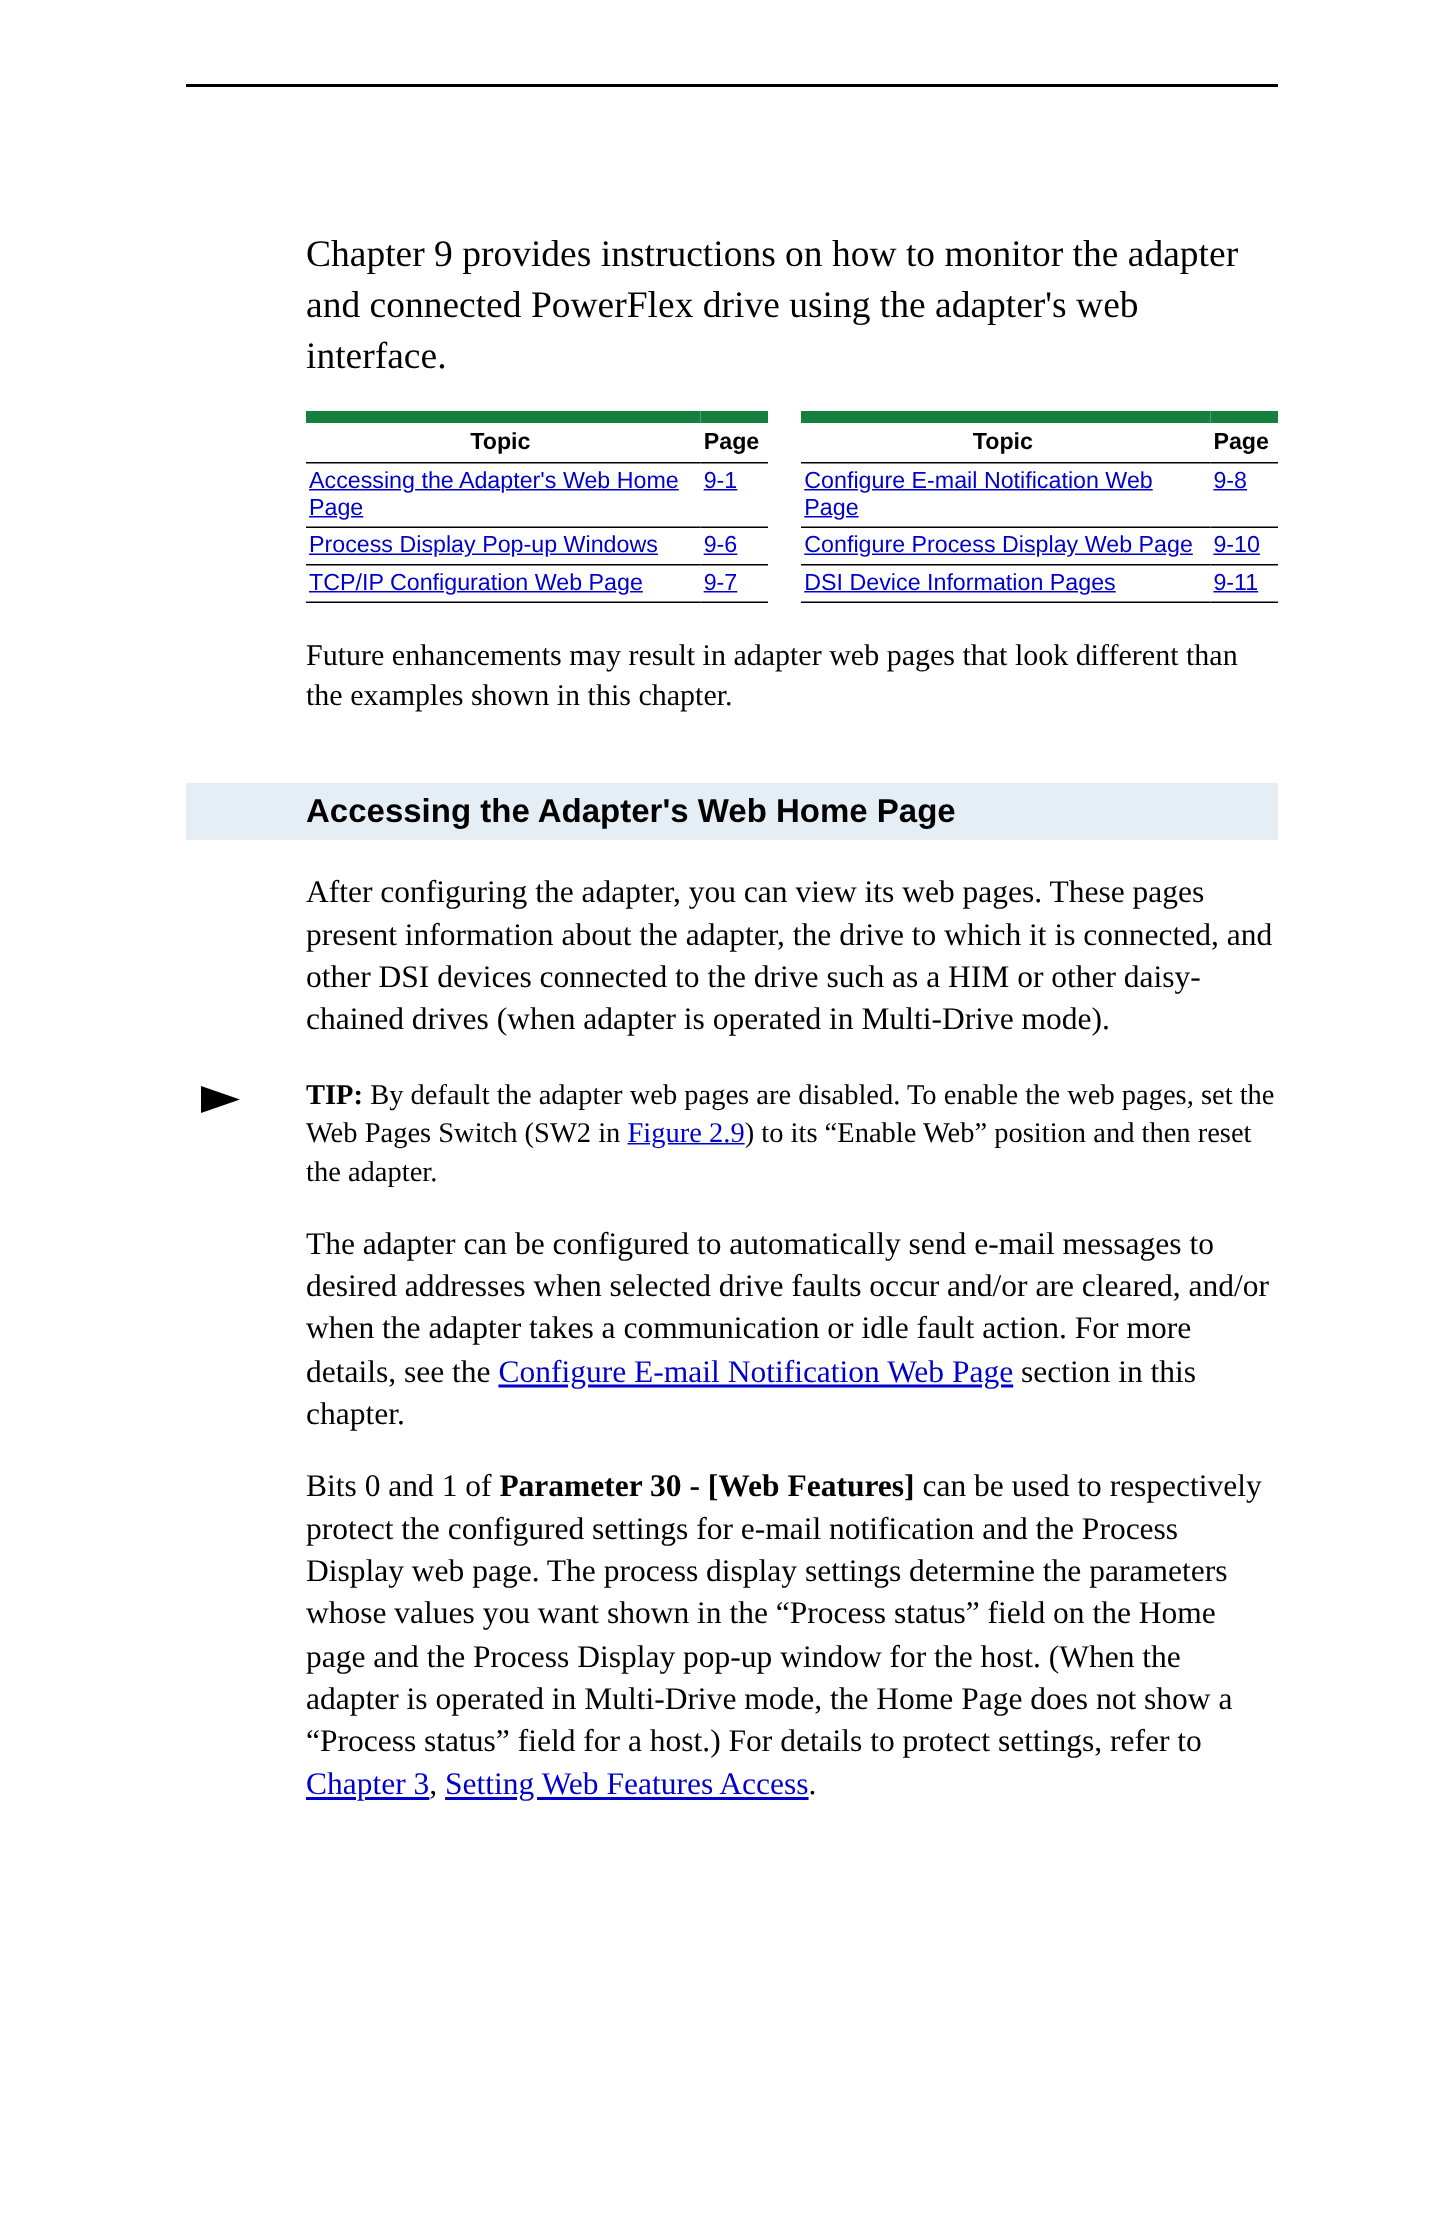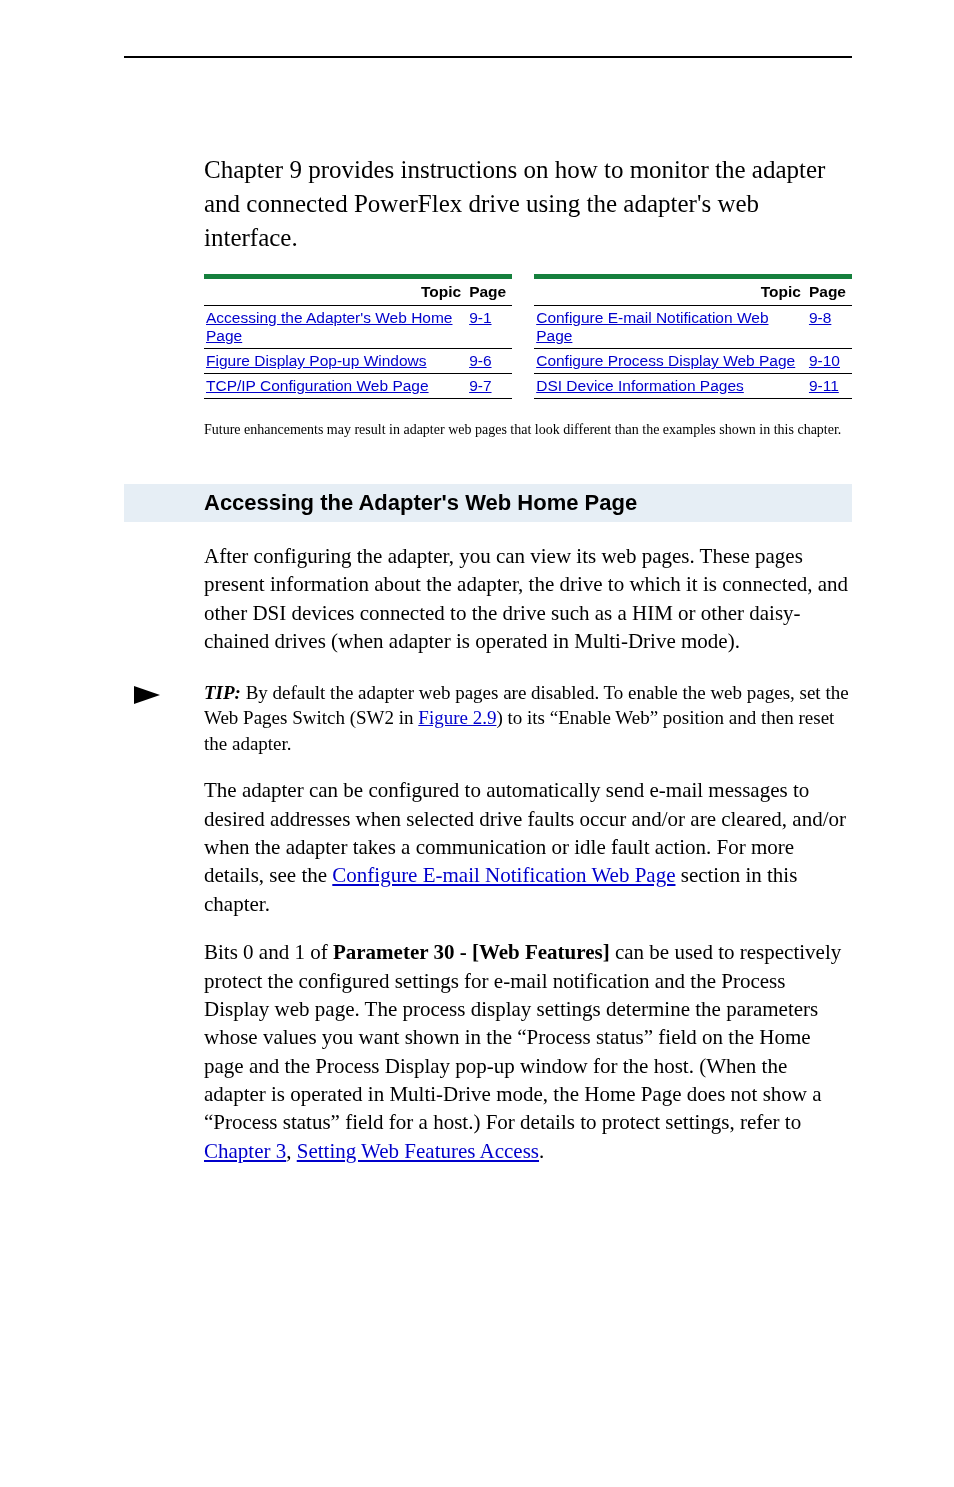--- a/index.html
+++ b/index.html
@@ -49,43 +49,43 @@
     margin-left: 80px;
     display: flex;
     gap: 22px;
   }
   table.toc {
     border-collapse: collapse;
     font-family: Arial, Helvetica, sans-serif;
     font-size: 15.5px;
   }
   table.toc th {
-    text-align: right;
-    border-top: 5px solid #15803d;
+    text-align: center;
+    border-top: 8px solid #15803d;
     border-bottom: 1.5px solid #000;
     padding: 4px 6px 4px 2px;
     font-weight: bold;
   }
   table.toc td {
     border-bottom: 1px solid #000;
     padding: 3px 6px 3px 2px;
     vertical-align: top;
   }
   table.toc td.pg {
     white-space: nowrap;
   }
   .t1 { width: 320px; }
   .t2 { width: 330px; }
   a.link {
     color: #0000cc;
     text-decoration: underline;
   }
   .afterpara {
     margin: 22px 0 0 80px;
-    font-size: 14px;
+    font-size: 20px;
     line-height: 1.35;
   }
   .section-band {
     margin-top: 44px;
     background: #e6eef5;
     padding: 6px 0 6px 80px;
     font-family: Arial, Helvetica, sans-serif;
     font-weight: bold;
     font-size: 22px;
   }
@@ -108,21 +108,20 @@
     display: block;
     margin-left: 8px;
   }
   .tip-text {
     font-size: 19px;
     line-height: 1.35;
     flex: 1;
   }
   .tip-text .tiplabel {
     font-weight: bold;
-    font-style: italic;
   }
 </style>
 </head>
 <body>
 
 <div class="page">
 
   <hr class="rule-thick">
 
 
@@ -135,21 +134,21 @@
           <th>Topic</th>
           <th>Page</th>
         </tr>
       </thead>
       <tbody>
         <tr>
           <td><a class="link" href="#">Accessing the Adapter's Web Home Page</a></td>
           <td class="pg"><a class="link" href="#">9-1</a></td>
         </tr>
         <tr>
-          <td><a class="link" href="#">Figure Display Pop-up Windows</a></td>
+          <td><a class="link" href="#">Process Display Pop-up Windows</a></td>
           <td class="pg"><a class="link" href="#">9-6</a></td>
         </tr>
         <tr>
           <td><a class="link" href="#">TCP/IP Configuration Web Page</a></td>
           <td class="pg"><a class="link" href="#">9-7</a></td>
         </tr>
       </tbody>
     </table>
 
     <table class="toc t2">

